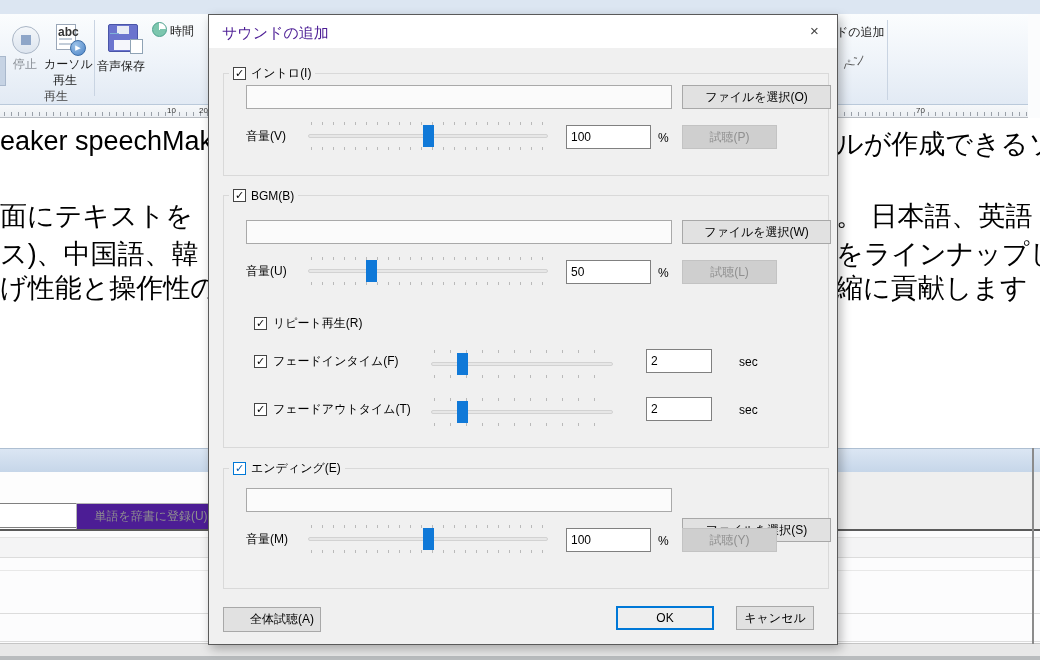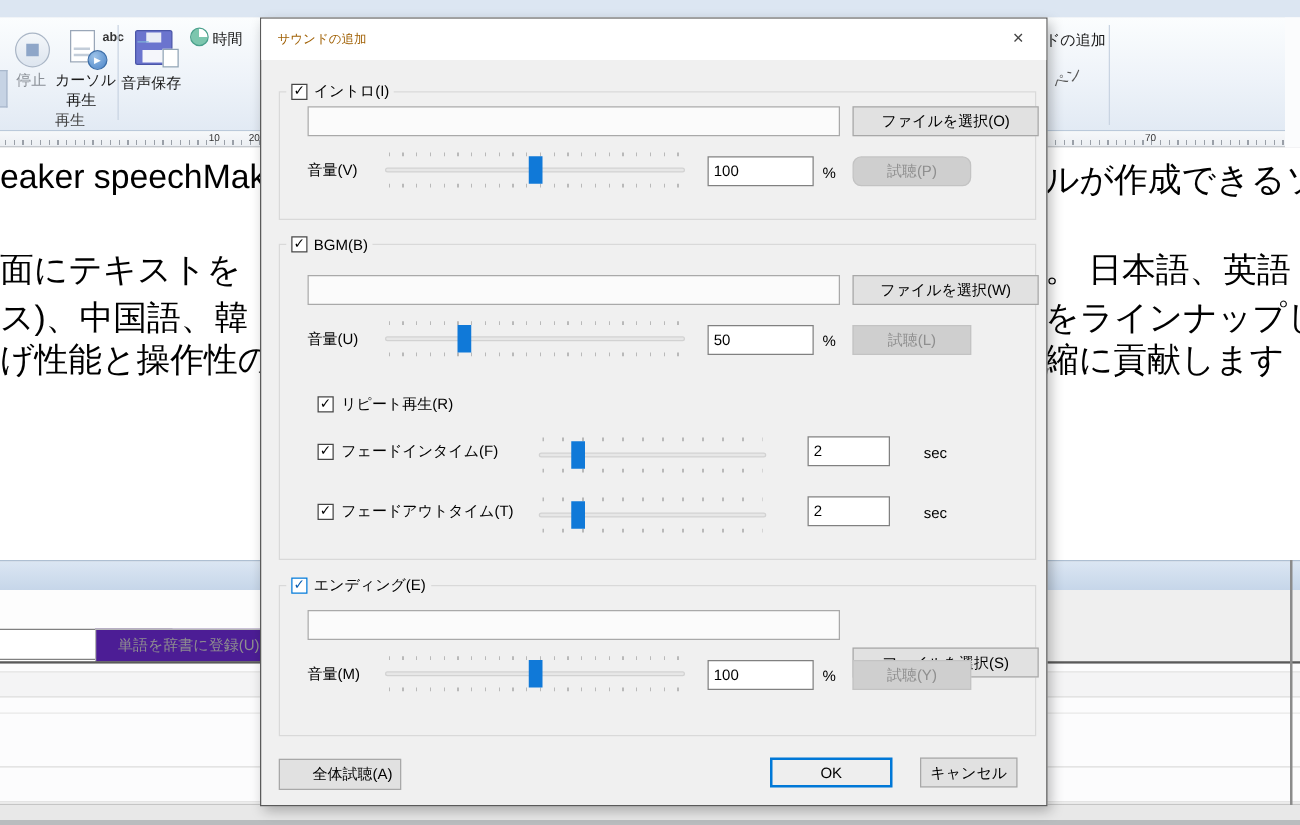--- a/index.html
+++ b/index.html
@@ -14,21 +14,21 @@
   .ribbon-sep { width:1px; background:#c9d4e2; }
   .ribbon-label { font-size:12px; color:#1a1a1a; white-space:nowrap; }
   .ribbon-label.dim { color:#8a8f96; }
 
   #stop-icon { left:12px; top:12px; width:28px; height:28px; border-radius:50%;
                border:1px solid #aab6c6; background:linear-gradient(#f4f7fa,#dde5ef); }
   #stop-icon .sq { position:absolute; left:8px; top:8px; width:10px; height:10px; background:#8ea6c8; }
 
   #cursor-icon { left:56px; top:10px; width:30px; height:32px; }
   #cursor-icon .page { position:absolute; left:0; top:0; width:20px; height:26px; background:#fff; border:1px solid #9aa7b8; }
-  #cursor-icon .abc { position:absolute; left:2px; top:1px; font-size:10px; font-weight:bold; color:#333;padding-left:24px; }
+  #cursor-icon .abc { position:absolute; left:2px; top:1px; font-size:12px; font-weight:bold; color:#333; }
   #cursor-icon .l1,#cursor-icon .l2 { position:absolute; left:3px; height:2px; width:13px; background:#c3cdd9; }
   #cursor-icon .l1 { top:14px; } #cursor-icon .l2 { top:19px; }
   #cursor-icon .play { position:absolute; right:0; bottom:0; width:16px; height:16px; border-radius:50%;
                        background:radial-gradient(circle at 35% 30%,#9cc2e8,#4b84c8); border:1px solid #3c6ea8;
                        color:#fff; font-size:7px; display:flex; align-items:center; justify-content:center; }
 
   #floppy-icon { left:108px; top:10px; width:30px; height:28px; background:#6b74ce; border:1px solid #4a55a8; border-radius:2px; }
   #floppy-icon .top { position:absolute; left:8px; top:1px; width:12px; height:8px; background:#e9ecf5; }
   #floppy-icon .bot { position:absolute; left:5px; bottom:1px; width:18px; height:10px; background:#f5f6fb; }
   #floppy-icon .pg { position:absolute; right:-6px; bottom:-3px; width:13px; height:15px; background:#fff; border:1px solid #8fa3b5; }
@@ -66,21 +66,21 @@
   #bottom-edge { left:0; top:656px; width:1040px; height:4px; background:#b9bcbe; }
   #right-col { left:1028px; top:14px; width:12px; height:104px; background:#fbfcfd; }
   #right-edge { left:1032px; top:448px; width:2px; height:196px; background:#8b8b8b; }
   #left-frag { left:0; top:42px; width:6px; height:30px; background:#c6d3e4; border:1px solid #a9b8cc; border-left:none; }
   #pen-frag { left:842px; top:58px; font-size:12px; color:#555; transform:rotate(-28deg); }
 
   
   #dialog { left:208px; top:14px; width:630px; height:631px; background:#f0f0f0;
             border:1px solid #5a5a5a; box-shadow:3px 4px 10px rgba(0,0,0,.28); }
   #dlg-titlebar { position:absolute; left:0; top:0; width:100%; height:33px; background:#ffffff; }
-  #dlg-title { position:absolute; left:13px; top:9px; font-size:10px; color:#a16207; }
+  #dlg-title { position:absolute; left:13px; top:9px; font-size:15px; color:#4c1d95; }
   #dlg-close { position:absolute; right:0; top:0; width:45px; height:31px; display:flex; align-items:center;
                justify-content:center; font-size:15px; color:#444; cursor:default; }
 
   .group { position:absolute; left:14px; width:606px; border:1px solid #d9d9d9; }
   #group-intro  { top:58px;  height:103px; }
   #group-bgm    { top:180px; height:253px; }
   #group-ending { top:453px; height:121px; }
   .group-label { position:absolute; top:-9px; left:5px; height:17px; background:#f0f0f0; padding:0 4px;
                  display:flex; align-items:center; gap:5px; font-size:12px; color:#000; }
 
@@ -233,21 +233,21 @@
     <div class="wbtn select-btn" style="top:70px;">ファイルを選択(O)</div>
     <div class="rowlabel" style="left:37px;top:113px;">音量(V)</div>
     <div class="slider vol" style="top:104px;">
       <div class="ticks top"></div>
       <div class="track"></div>
       <div class="ticks bot"></div>
       <div class="thumb thumb-100"></div>
     </div>
     <input class="valbox" style="left: 357px; top: 110px;" value="100">
     <div class="unit" style="left:449px;top:116px;">%</div>
-    <div class="wbtn disabled preview-btn" style="top:110px;border-radius:7px;">試聴(P)</div>
+    <div class="wbtn disabled preview-btn" style="top:110px;">試聴(P)</div>
 
     <div class="group" id="group-bgm">
       <div class="group-label">
         <span class="cb">
             <span>✓</span>
           </span>
         <span>BGM(B)</span>
       </div>
     </div>
     <input class="filefield" style="top: 205px;" value="">

